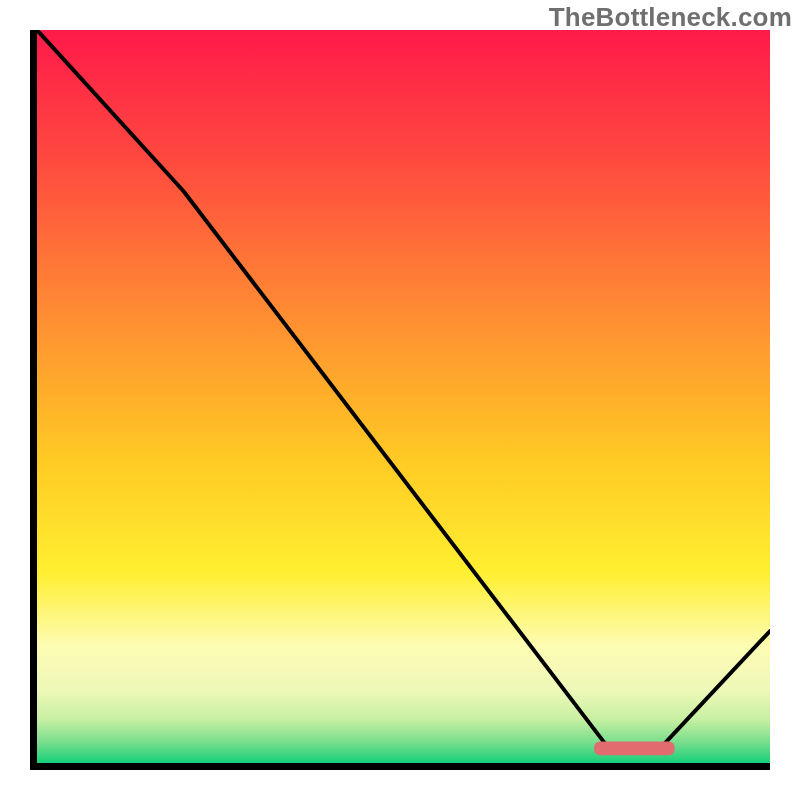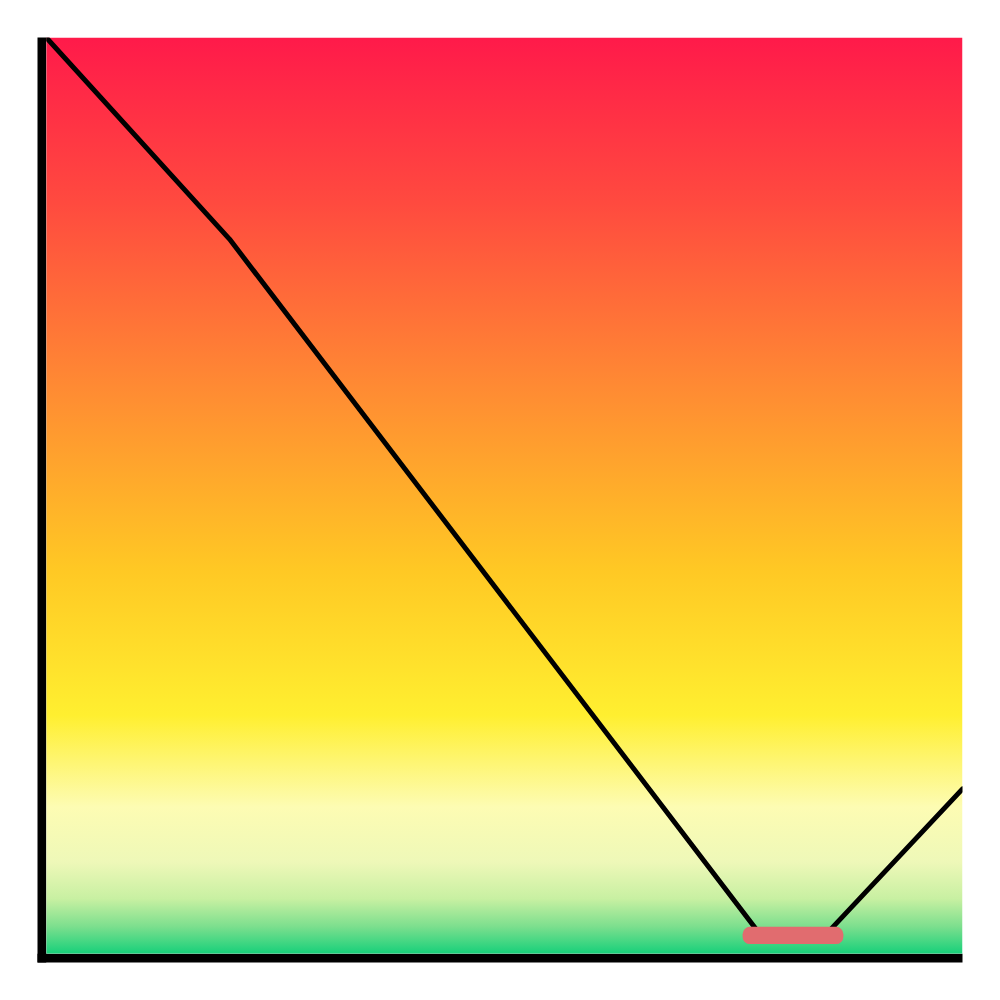--- a/index.html
+++ b/index.html
@@ -45,20 +45,21 @@
     left: 0;
     top: 0;
     width: 100%;
     height: 100%;
     overflow: visible;
   }
 </style>
 </head>
 <body>
 <div class="wrap">
+  <div class="watermark">TheBottleneck.com</div>
 
   <div class="plot-area">
 
     <div class="gradient-layer" id="gradient-layer" style="background: linear-gradient(rgb(255, 26, 74) 0%, rgb(255, 74, 63) 18%, rgb(255, 138, 51) 38%, rgb(255, 200, 36) 58%, rgb(255, 239, 48) 74%, rgb(253, 252, 179) 84%, rgb(238, 248, 184) 90%, rgb(200, 240, 162) 94%, rgb(125, 223, 142) 97%, rgb(23, 208, 122) 100%);"></div>
 
     <svg class="curve" viewBox="0 0 740 740" preserveAspectRatio="none">
       <path id="curve-path" fill="none" stroke="#000000" stroke-width="4" stroke-linejoin="round" stroke-linecap="round" d="M0.0 0.0 L148.0 162.8 L577.2 725.2 L629.0 725.2 L740.0 606.8"></path>
     </svg>
 
     <svg class="marker" viewBox="0 0 740 740" preserveAspectRatio="none">

